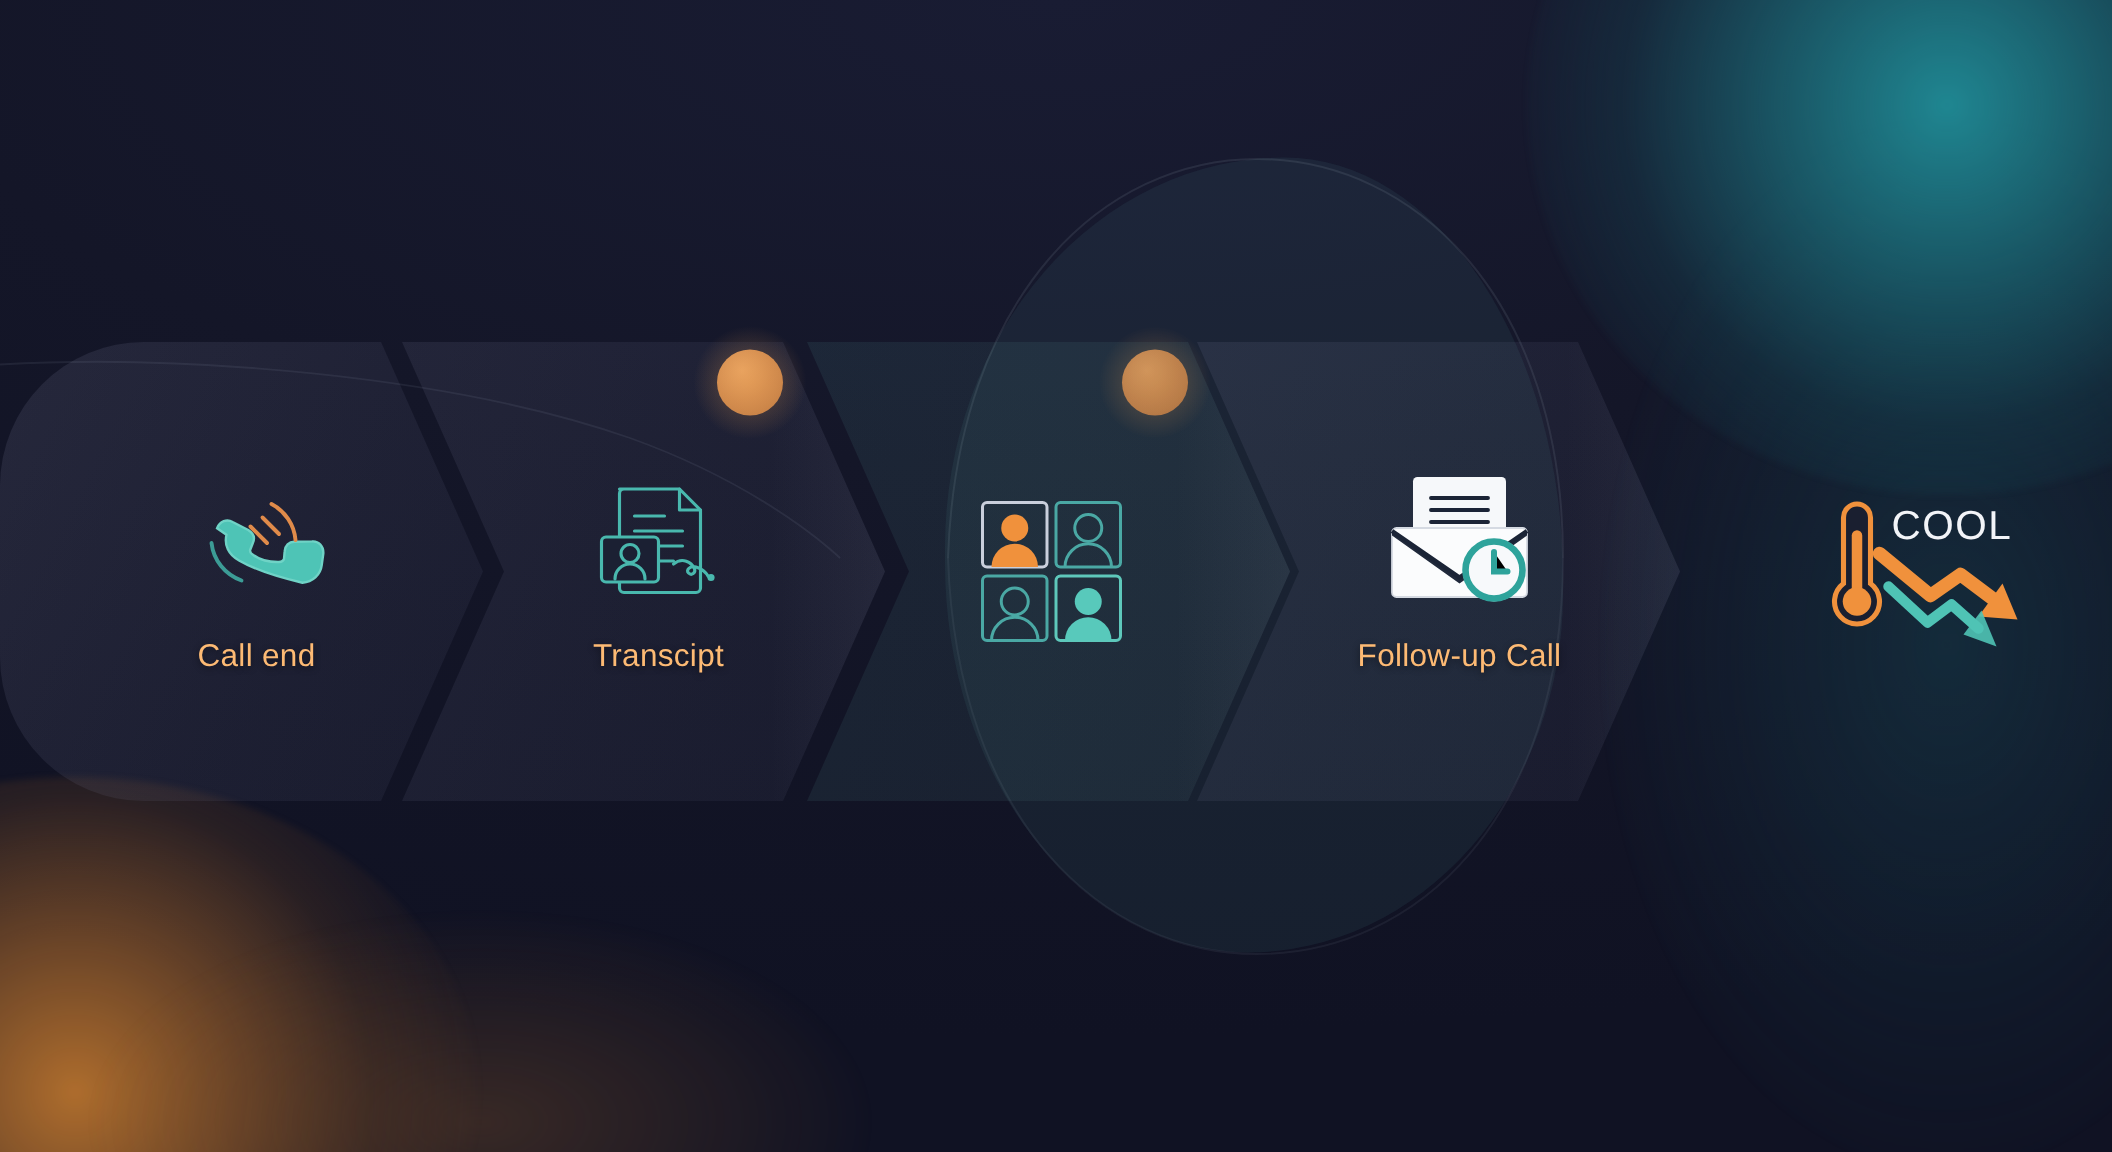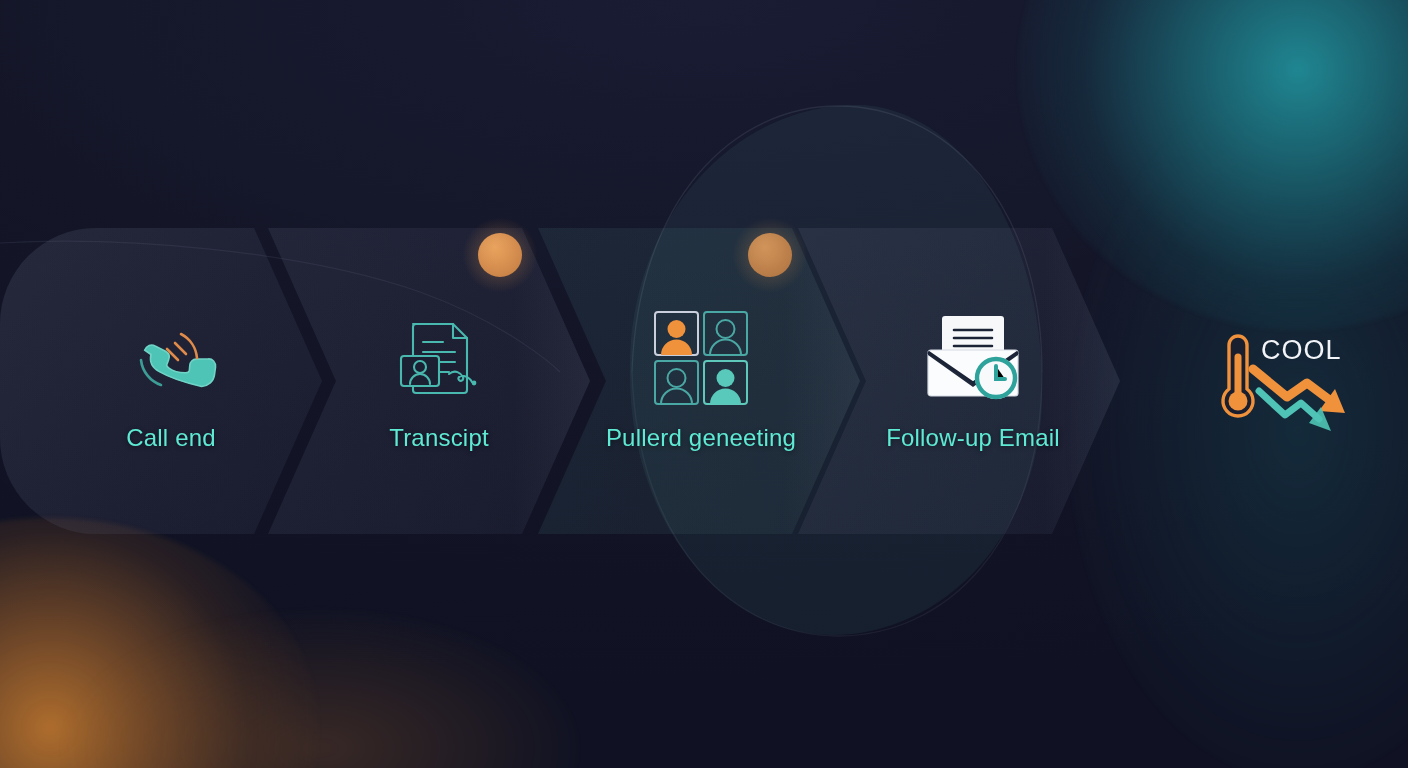--- a/index.html
+++ b/index.html
@@ -110,22 +110,22 @@
   
   .step {
     position:absolute;
     top:228px; height:306px;
     display:flex; flex-direction:column;
     align-items:center; justify-content:center;
     gap:18px;
   }
   .step-icon { height:96px; display:flex; align-items:center; justify-content:center; }
   .step-label {
-    color:#5eead4;
-    font-size:24px;
+    color:#fdba74;
+    font-size:21px;
     letter-spacing:.2px;
     white-space:nowrap;
     text-shadow:0 1px 5px rgba(0,0,0,.45);
   }
 
   .s1 { left:40px;   width:262px; }
   .s2 { left:308px;  width:262px;align-items:center; }
   .s3 { left:570px;  width:262px; }
   .s4 { left:842px;  width:262px; }
   .s5 { left:1158px; width:262px;gap:36px; }
@@ -235,21 +235,20 @@
         <path d="M10 96 a15.5 15.5 0 0 1 31 0"></path>
       </g>
 
       <g>
         <rect x="53" y="53" width="43" height="43" rx="3" fill="none" stroke="#5ec8bb" stroke-width="2"></rect>
         <circle cx="74.5" cy="70" r="9" fill="#58c9bb"></circle>
         <path d="M59 96 a15.5 15.5 0 0 1 31 0 z" fill="#58c9bb"></path>
       </g>
     </svg>
   </div>
-  <div class="step-label">Pullerd geneeting</div>
 </div>
 
 <div class="step s4">
   <div class="step-icon">
     <svg width="100" height="96" viewBox="0 0 100 96">
 
       <path d="M22 6 h56 a3 3 0 0 1 3 3 v42 H19 V9 a3 3 0 0 1 3 -3 z" fill="#f6f8fa"></path>
       <g stroke="#1b2436" stroke-width="2.6" stroke-linecap="round">
         <path d="M31 20 h38 M31 28 h38 M31 36 h38"></path>
       </g>
@@ -259,21 +258,21 @@
       <path d="M5 43 L50 74 L95 43 L95 45 L50 77 L5 45 Z" fill="#20293b"></path>
       <path d="M5 42 L50 73 L95 42" fill="none" stroke="#1b2436" stroke-width="3"></path>
 
       <circle cx="73" cy="68" r="21" fill="#f7f9fb"></circle>
       <circle cx="73" cy="68" r="19" fill="none" stroke="#2ea39b" stroke-width="4.4"></circle>
       <g stroke="#2ea39b" stroke-width="4" stroke-linecap="round">
         <path d="M73 56 v13 h9"></path>
       </g>
     </svg>
   </div>
-  <div class="step-label">Follow-up Email</div>
+  <div class="step-label">Follow-up Call</div>
 </div>
 
 <div class="step s5">
   <div class="step-icon" style="position:relative; width:200px;">
     <svg width="200" height="108" viewBox="0 0 200 108" style="overflow:visible;">
 
       <g>
         <path d="M40 18 a9 9 0 0 1 18 0 v44 a15 15 0 1 1 -18 0 z" fill="#1a1f30" stroke="#f0913c" stroke-width="3.4"></path>
         <path d="M49 30 v38" stroke="#f0913c" stroke-width="7" stroke-linecap="round"></path>
         <circle cx="49" cy="74" r="9.5" fill="#f0913c"></circle>

